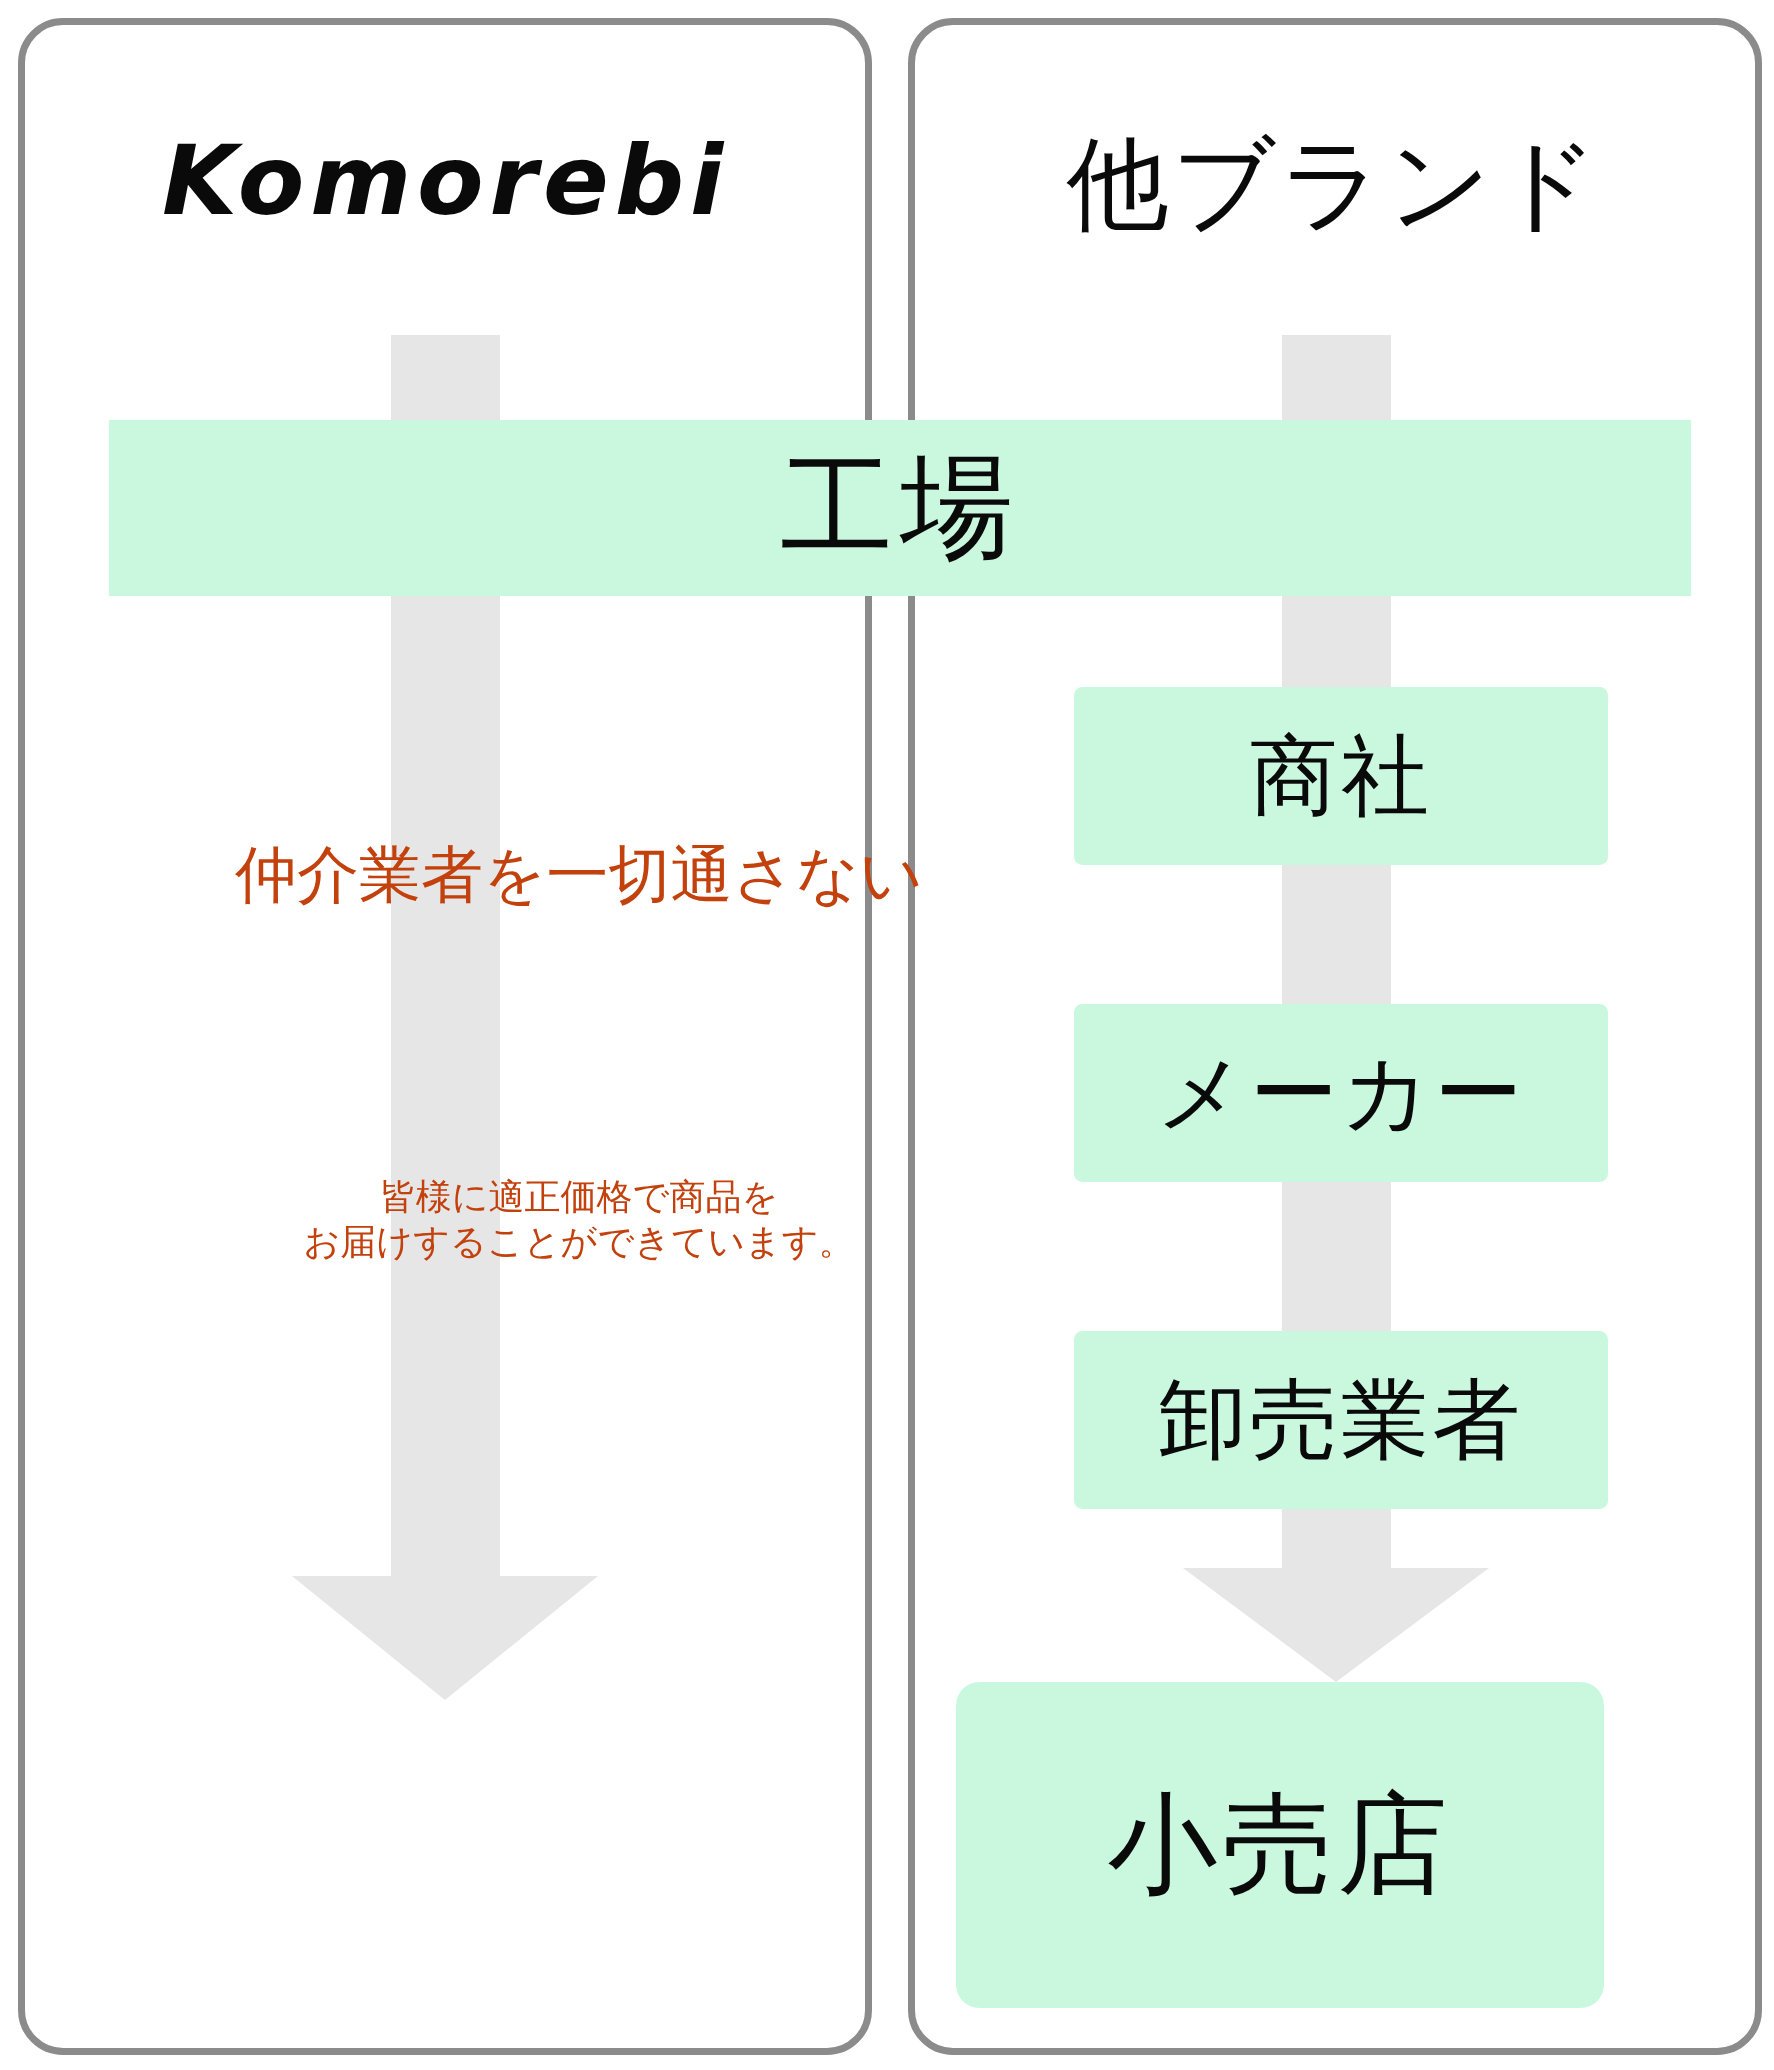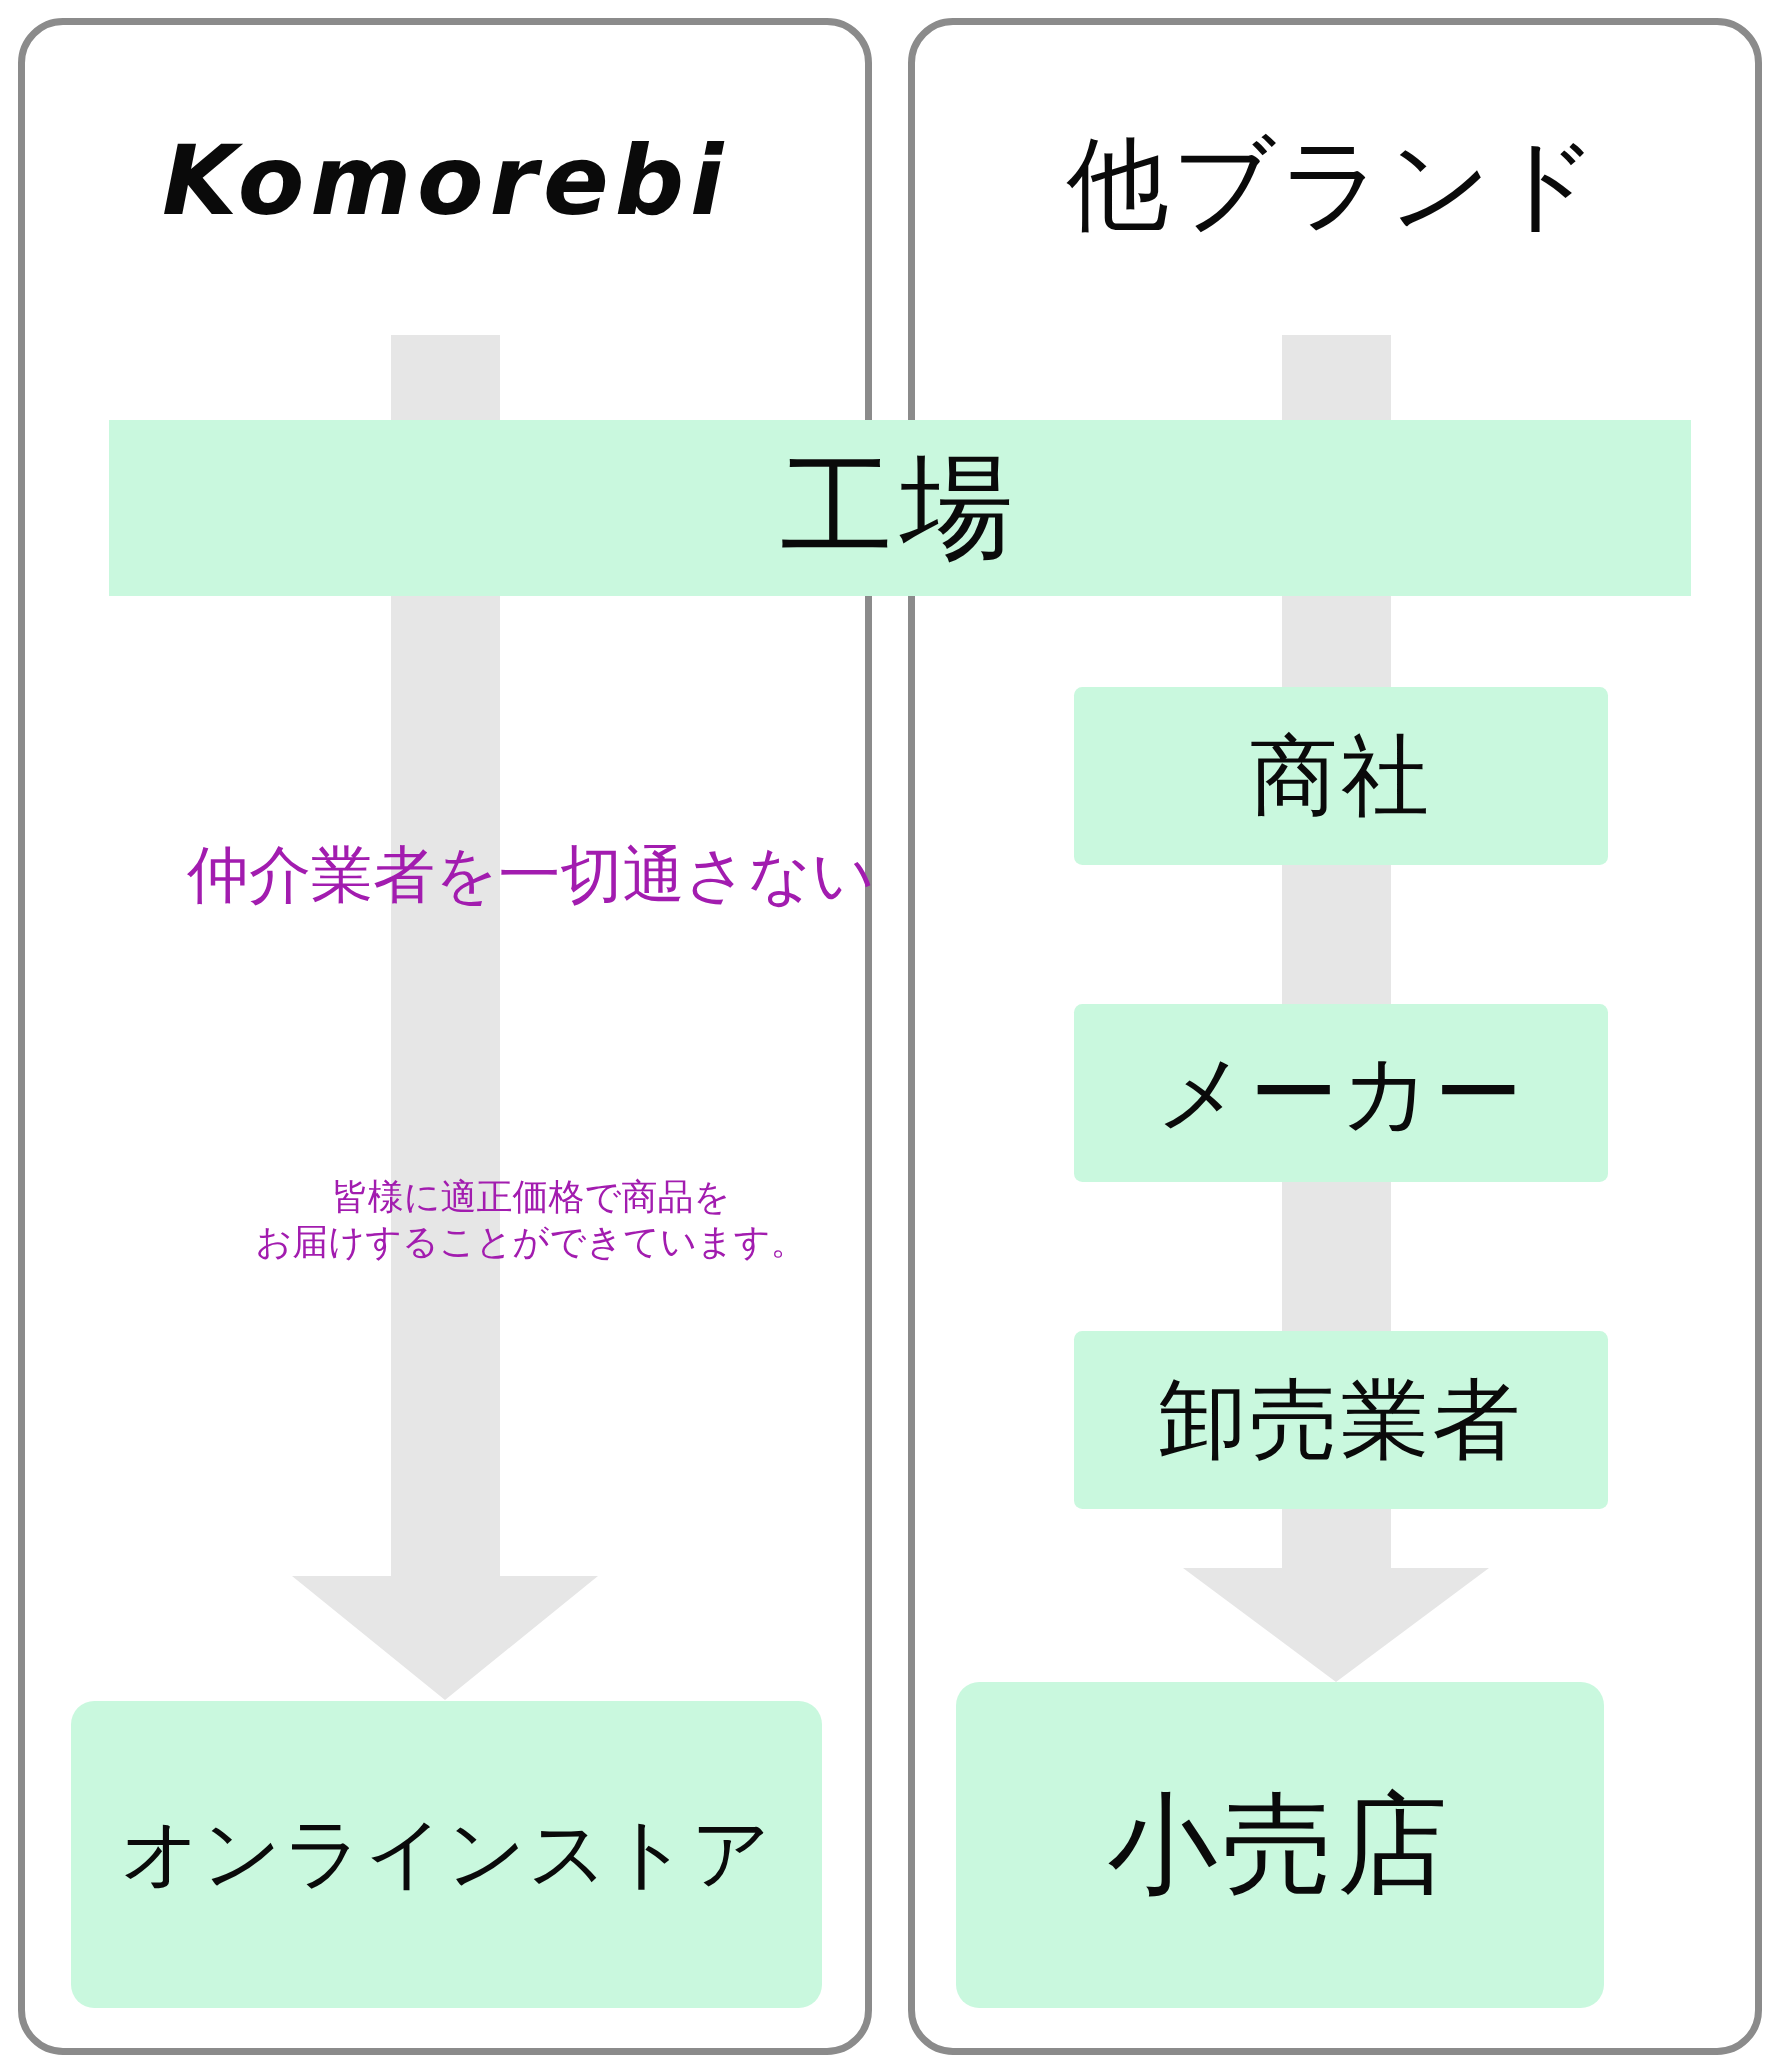--- a/index.html
+++ b/index.html
@@ -104,21 +104,22 @@
   }
   .endbox-left  { left:71px;   top:1701px; width:751px; height:307px; font-size:78px;  letter-spacing:1.7px; }
   .endbox-right { left:956px; top:1682px; width:648px; height:326px; font-size:110px; letter-spacing:5px; }
 
   
   .desc {
     position:absolute;
     left:26px; width:1010px;
     text-align:center;
     z-index:4;
-    color:#a21caf;
+    color:#c2410c;
+    padding-left:48px;
   }
   .desc-1 { top:837px; font-size:62px; line-height:1.22; }
   .desc-2 { top:1175px; font-size:36px; line-height:1.24; }
 </style>
 </head>
 <body>
 
 <div class="canvas">
 
   <div class="panel panel-left"></div>
@@ -131,21 +132,20 @@
   <div class="head  head-left"></div>
   <div class="shaft shaft-right"></div>
   <div class="head  head-right"></div>
 
   <div class="factory-band">工場</div>
 
   <div class="step step-1">商社</div>
   <div class="step step-2">メーカー</div>
   <div class="step step-3">卸売業者</div>
 
-  <div class="endbox endbox-left">オンラインストア</div>
   <div class="endbox endbox-right">小売店</div>
 
   <div class="desc desc-1">
     <div>仲介業者を一切通さない</div>
   </div>
   <div class="desc desc-2">
     <div>皆様に適正価格で商品を</div>
     <div>お届けすることができています。</div>
   </div>
 

